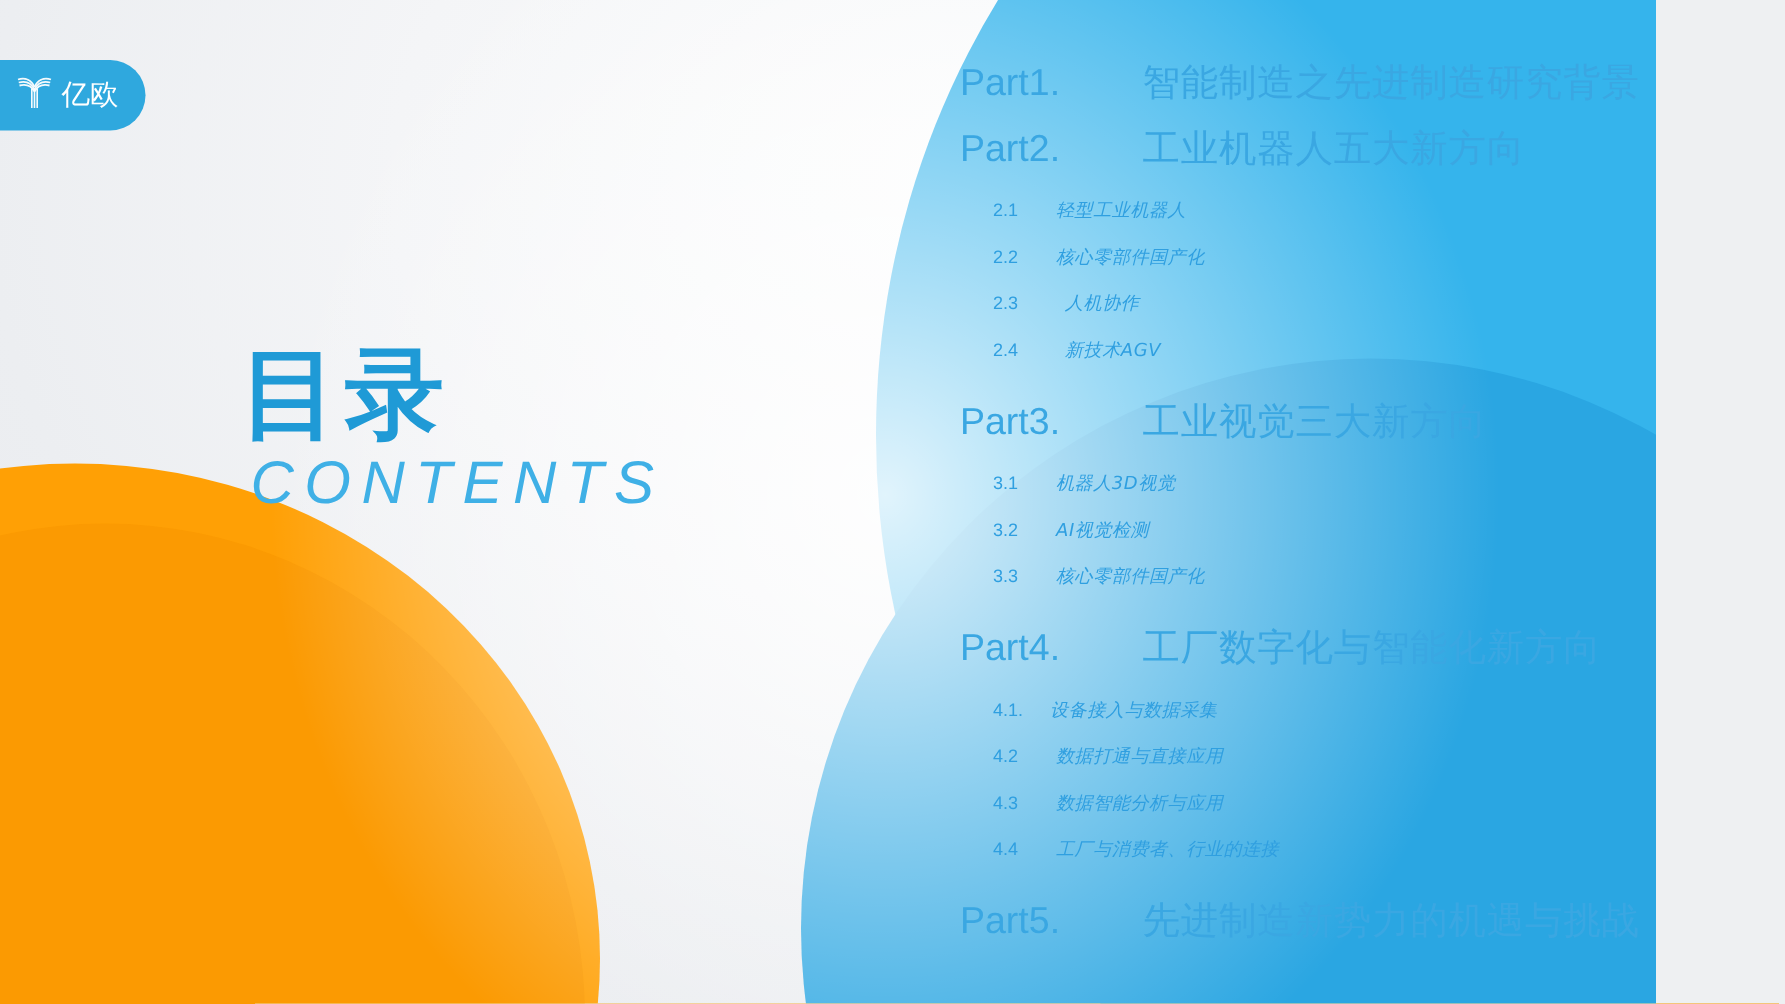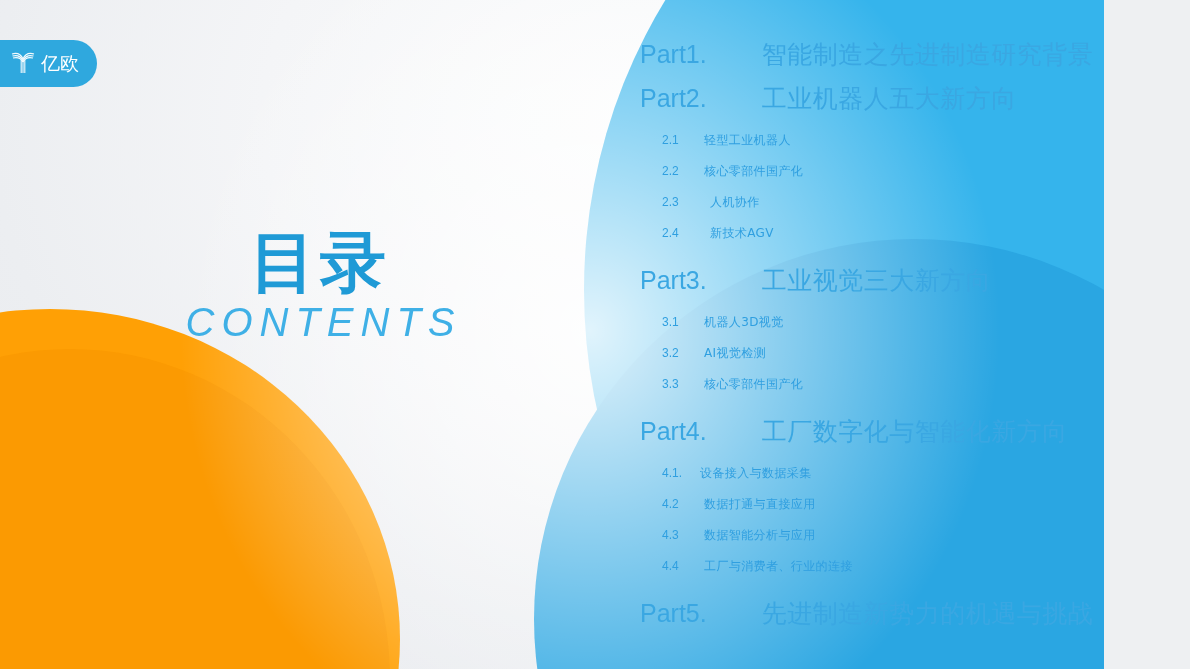--- a/index.html
+++ b/index.html
@@ -99,21 +99,20 @@
     line-height: 1;
     font-family: "DejaVu Sans", "Liberation Sans", sans-serif;
   }
 
   
   #title-block {
     position: absolute;
     left: 160px;
     top: 228px;
     width: 320px;
-    text-align: center;
   }
   #title-cn {
     color: #1f9ad6;
     font-size: 66px;
     font-weight: bold;
     line-height: 1.05;
     letter-spacing: 4px;
     font-family: "DejaVu Sans", "Liberation Sans", sans-serif;
   }
   #title-en {
@@ -171,20 +170,21 @@
   }
   .toc-sub .sub-num {
     font-family: "Liberation Sans", "DejaVu Sans", sans-serif;
     width: 42px;
     flex: 0 0 42px;
     white-space: nowrap;
   }
   .toc-sub .sub-title {
     letter-spacing: 0.4px;
     white-space: nowrap;
+    font-style: italic;
   }
   
   .toc-sub.compact .sub-num { width: 38px; flex: 0 0 38px; }
   
   .toc-sub.loose .sub-num { width: 48px; flex: 0 0 48px; }
 
   
   .gap-before { margin-top: 10px; }
 </style>
 </head>

